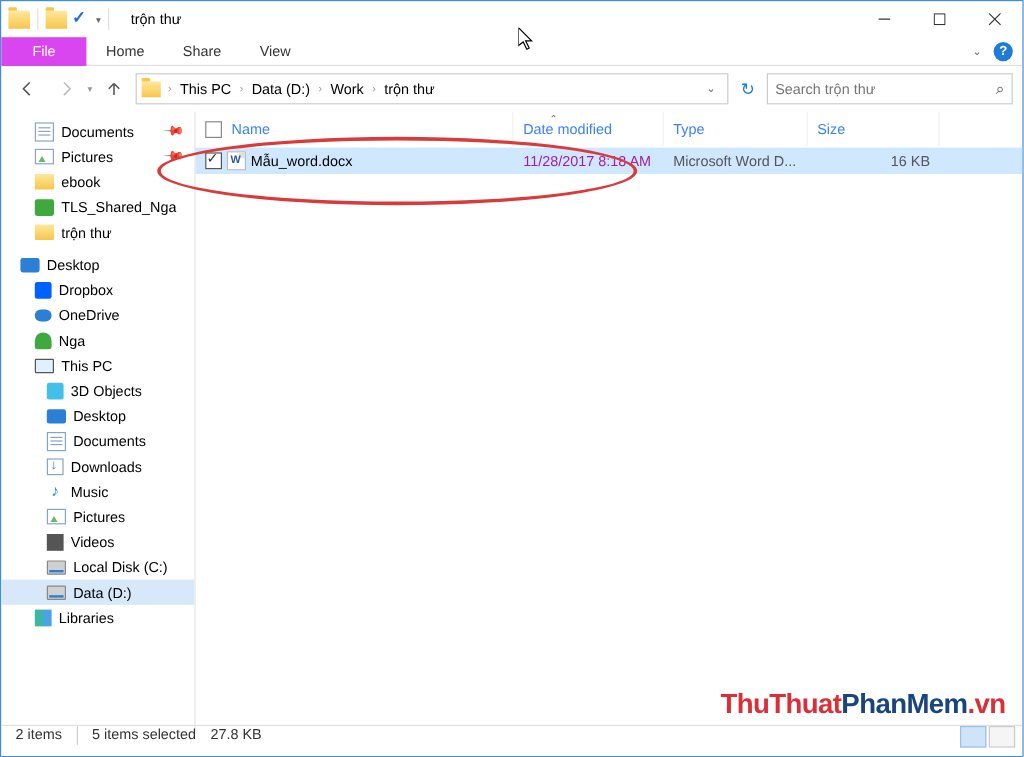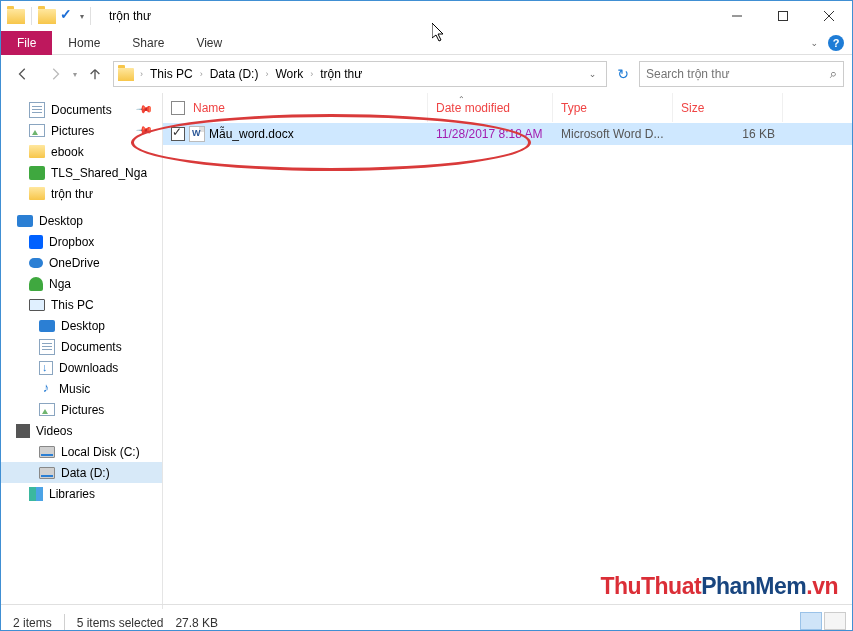--- a/index.html
+++ b/index.html
@@ -9,21 +9,21 @@
 .folder-ico{width:18px;height:15px;background:linear-gradient(#ffe79e,#f7c64a);border-radius:1px 1px 0 0;position:relative}
 .folder-ico::before{content:"";position:absolute;top:-3px;left:0;width:7px;height:3px;background:#f7c64a;border-radius:1px 1px 0 0}
 .qsep{width:1px;height:18px;background:#e0e0e0;margin:0 4px}
 .chk-ico{width:16px;height:16px;position:relative}
 .chk-ico::after{content:"✓";color:#1e6fd6;font-size:14px;font-weight:bold;position:absolute;top:-2px;left:2px}
 .title-text{margin-left:14px;color:#000;font-size:12px}
 .winbtns{position:absolute;right:0;top:0;display:flex}
 .winbtn{width:46px;height:30px;display:flex;align-items:center;justify-content:center;color:#333}
 .winbtn svg{width:10px;height:10px}
 .ribbon-tabs{height:24px;display:flex;align-items:center;border-bottom:1px solid #e0e0e0;position:relative}
-.file-tab{background:#be185d;color:#fff;height:24px;padding:0 16px;display:flex;align-items:center;font-size:12px}
+.file-tab{background:#d946ef;color:#fff;height:24px;padding:0 26px;display:flex;align-items:center;font-size:12px}
 .rtab{padding:0 16px;height:24px;display:flex;align-items:center;color:#333;font-size:12px}
 .help-area{position:absolute;right:8px;display:flex;align-items:center;gap:10px}
 .help-caret{color:#666;font-size:9px}
 .help-q{width:16px;height:16px;border-radius:50%;background:#1e7cd6;color:#fff;display:flex;align-items:center;justify-content:center;font-size:11px;font-weight:bold}
 .navbar{height:38px;display:flex;align-items:center;padding:0 8px;gap:4px}
 .nav-arrow{width:28px;height:24px;display:flex;align-items:center;justify-content:center;color:#666}
 .nav-arrow svg{width:14px;height:14px}
 .nav-arrow.disabled{color:#bbb}
 .addr{flex:1;height:26px;border:1px solid #ccc;display:flex;align-items:center;padding:0 4px;gap:2px}
 .addr .folder-ico{width:16px;height:13px;margin-right:2px}
@@ -54,41 +54,41 @@
 .ipc{width:16px;height:12px;border:1px solid #555;background:#e0f0ff;border-radius:1px}
 .i3d{width:14px;height:14px;background:#44c0e8;border-radius:2px}
 .idl{width:14px;height:14px;background:#fff;border:1px solid #8aa5c0;position:relative}
 .idl::after{content:"↓";color:#2b7fd4;font-size:11px;position:absolute;left:2px;top:-1px}
 .imus{width:14px;height:14px;background:#fff;color:#2b7fd4;font-size:13px;line-height:12px;text-align:center}
 .ivid{width:14px;height:14px;background:#555;position:relative}
 .idisk{width:16px;height:12px;background:#d0d0d0;border:1px solid #888;border-radius:1px;position:relative}
 .idisk::after{content:"";position:absolute;bottom:1px;left:1px;right:1px;height:2px;background:#2b7fd4}
 .ilib{width:14px;height:14px;background:linear-gradient(90deg,#3bb89f 50%,#4ba3e6 50%)}
 .content{flex:1;position:relative}
-.col-head{height:30px;border-bottom:1px solid transparent;display:flex;align-items:center;font-size:12px;color:#ef4444}
+.col-head{height:30px;border-bottom:1px solid transparent;display:flex;align-items:center;font-size:12px;color:#3b82f6}
 .col{display:flex;align-items:center;height:100%;padding:0 8px;border-right:1px solid #f0f0f0}
 .col.c1{width:265px}
 .col.c2{width:125px}
 .col.c3{width:120px}
 .col.c4{width:110px;justify-content:flex-start}
 .col-chk{width:14px;height:14px;border:1px solid #888;margin-right:8px}
 .sort-arrow{position:absolute;left:295px;top:2px;font-size:8px;color:#666}
 .row{height:22px;display:flex;align-items:center;background:#cfe8ff;font-size:12px}
 .row .col{border:none}
 .row-chk{width:14px;height:14px;border:1px solid #555;background:#fff;position:relative;margin-right:4px}
 .row-chk::after{content:"✓";position:absolute;top:-3px;left:0;font-size:12px;color:#333}
 .file-ico-x{width:16px;height:16px;background:#fff;border:1px solid #bbb;position:relative;margin-right:4px}
 .file-ico-x::after{content:"X";position:absolute;top:1px;left:3px;font-size:9px;color:#1d7044;font-weight:bold}
 .file-ico-x::before{content:"";position:absolute;top:0;right:0;width:5px;height:5px;background:#e0e0e0}
 .file-ico-w{width:16px;height:16px;background:#fff;border:1px solid #bbb;position:relative;margin-right:4px}
 .file-ico-w::after{content:"W";position:absolute;top:1px;left:2px;font-size:9px;color:#2b5797;font-weight:bold}
 .file-ico-w::before{content:"";position:absolute;top:0;right:0;width:5px;height:5px;background:#e0e0e0}
 .circle-annot{position:absolute;left:130px;top:113px;width:400px;height:57px;border:3px solid #d93a3a;border-radius:50%;pointer-events:none;z-index:50}
 .cursor{position:absolute;left:431px;top:22px;pointer-events:none}
-.status{position:absolute;bottom:0;left:0;right:0;height:26px;border-top:1px solid #e0e0e0;display:flex;align-items:flex-end;padding:0 12px;font-size:12px;color:#333;gap:12px}
+.status{position:absolute;bottom:0;left:0;right:0;height:26px;border-top:1px solid #e0e0e0;display:flex;align-items:flex-start;padding:0 12px;font-size:12px;color:#333;gap:12px}
 .status .sep{width:1px;height:16px;background:#d0d0d0}
 .view-btns{position:absolute;right:6px;display:flex;gap:2px}
 .view-btn{width:22px;height:18px;border:1px solid #ccc;background:#f5f5f5}
 .view-btn.active{background:#cfe4f8;border-color:#9ac2e8}
 .watermark{position:absolute;right:14px;bottom:30px;font-size:23px;font-weight:bold;letter-spacing:-0.5px}
 .wm-red{color:#db2e37}
 .wm-blue{color:#18457f}
 .nav-label{color:#000000;overflow:hidden;text-overflow:ellipsis}
 </style>
 </head>
@@ -210,40 +210,44 @@
       </div>
     <div class="nav-item">
         <span class="iuser"></span>
         <span class="nav-label">Nga</span>
       </div>
     <div class="nav-item">
         <span class="ipc"></span>
         <span class="nav-label">This PC</span>
       </div>
     <div class="nav-item" style="padding-left:38px">
+        <span class="i3d"></span>
+        <span class="nav-label">3D Objects</span>
+      </div>
+    <div class="nav-item" style="padding-left:38px">
         <span class="idesk"></span>
         <span class="nav-label">Desktop</span>
       </div>
     <div class="nav-item" style="padding-left:38px">
         <span class="idoc"></span>
         <span class="nav-label">Documents</span>
       </div>
     <div class="nav-item" style="padding-left:38px">
         <span class="idl"></span>
         <span class="nav-label">Downloads</span>
       </div>
     <div class="nav-item" style="padding-left:38px">
         <span class="imus">♪</span>
         <span class="nav-label">Music</span>
       </div>
     <div class="nav-item" style="padding-left:38px">
         <span class="ipic"></span>
         <span class="nav-label">Pictures</span>
       </div>
-    <div class="nav-item" style="padding-left:15px">
+    <div class="nav-item" style="padding-left:38px">
         <span class="ivid"></span>
         <span class="nav-label">Videos</span>
       </div>
     <div class="nav-item" style="padding-left:38px">
         <span class="idisk"></span>
         <span class="nav-label">Local Disk (C:)</span>
       </div>
     <div class="nav-item highlighted" style="padding-left:38px">
         <span class="idisk"></span>
         <span class="nav-label">Data (D:)</span>

